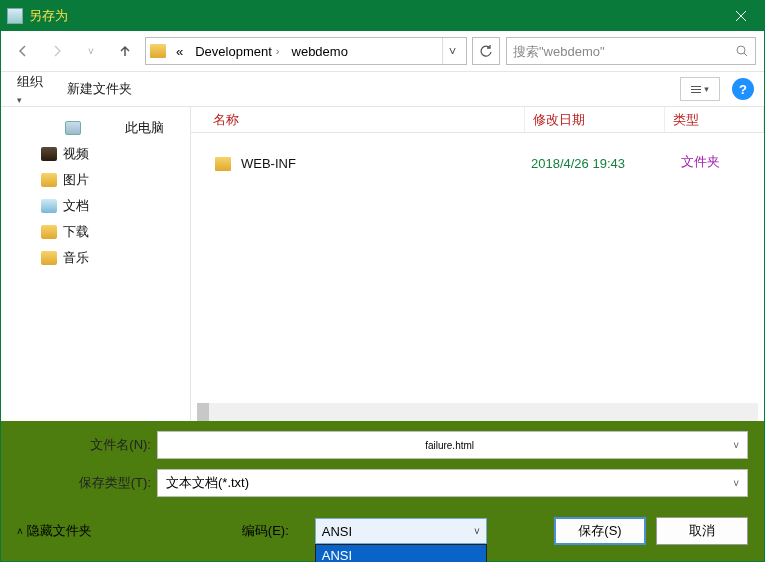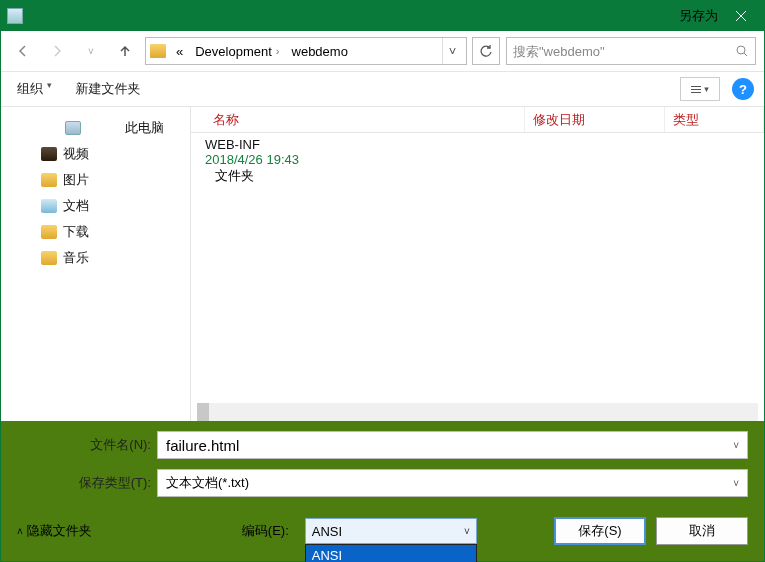--- a/index.html
+++ b/index.html
@@ -1,38 +1,38 @@
 <!DOCTYPE html>
 <html><head>
 <meta charset="utf-8">
 <style>
 * { box-sizing: border-box; margin: 0; padding: 0; font-family: "Microsoft YaHei", "Segoe UI", sans-serif; font-size: 13px; }
 html, body { width: 765px; height: 562px; overflow: hidden; background: #fff; }
 .dialog { width: 765px; height: 562px; border: 1px solid #0a7a3a; display: flex; flex-direction: column; background: #fff; }
 
 .titlebar { height: 30px; background: #0a7a3a; color: #fff; display: flex; align-items: center; padding-left: 6px; }
 .titlebar .icon { width: 16px; height: 16px; background: linear-gradient(#d9e9f7, #9cc); border: 1px solid #7aa; margin-right: 6px; }
-.titlebar .title { flex: 1; color: #000000; text-align: right; }
+.titlebar .title { flex: 1; color: #fde047; }
 .titlebar .winbtn { width: 46px; height: 30px; display: flex; align-items: center; justify-content: center; }
 .titlebar .winbtn svg { stroke: #fff; stroke-width: 1; }
 
 .navrow { height: 40px; display: flex; align-items: center; padding: 6px 8px; gap: 6px; background: #fff; }
 .navbtn { width: 28px; height: 28px; display: flex; align-items: center; justify-content: center; color: #666; }
 .breadcrumb { flex: 1; height: 28px; border: 1px solid #bcbcbc; display: flex; align-items: center; padding: 0 4px; background: #fff; }
 .folder-icon { width: 16px; height: 14px; background: linear-gradient(#f7d36a, #e0a830); border-radius: 1px; margin-right: 4px; }
 .crumb { padding: 0 6px; display: flex; align-items: center; gap: 4px; }
 .crumb .chev { color: #777; font-size: 11px; }
 .bcdrop { width: 20px; height: 26px; border-left: 1px solid #ddd; display: flex; align-items: center; justify-content: center; color: #555; }
 .refresh { width: 28px; height: 28px; border: 1px solid #bcbcbc; display: flex; align-items: center; justify-content: center; margin-left: -1px; }
 .searchbox { width: 250px; height: 28px; border: 1px solid #bcbcbc; display: flex; align-items: center; padding: 0 6px; color: #888; }
 .searchbox input { border: none; outline: none; flex: 1; color: #888; font-size: 13px; }
 .searchbox input::placeholder { color: #888; }
 
 .toolbar { height: 36px; border-top: 1px solid #e5e5e5; border-bottom: 1px solid #e5e5e5; background: #fff; display: flex; align-items: center; padding: 0 10px; gap: 12px; }
-.toolbar .tbtn { display: flex; align-items: flex-start; gap: 4px; color: #1a1a1a; padding: 2px 6px; }
+.toolbar .tbtn { display: flex; align-items: flex-start; gap: 4px; color: #1a1a1a; padding: 2px 6px; flex-direction: column; }
 .toolbar .tbtn .dd { font-size: 9px; color: #555; }
 .toolbar .spacer { flex: 1; }
 .viewbtn { width: 40px; height: 24px; border: 1px solid #ccc; display: flex; align-items: center; justify-content: center; gap: 3px; padding: 0 4px; }
 .viewbtn .lines { display: flex; flex-direction: column; gap: 2px; }
 .viewbtn .lines span { width: 10px; height: 1px; background: #555; }
 .helpbtn { width: 22px; height: 22px; border-radius: 50%; background: #1e90ff; color: #fff; display: flex; align-items: center; justify-content: center; font-weight: bold; font-size: 13px; }
 
 .midsection { flex: 1; display: flex; overflow: hidden; }
 .sidebar { width: 190px; border-right: 1px solid #e5e5e5; padding-top: 8px; overflow: hidden; }
 .side-item { display: flex; align-items: center; height: 26px; padding-left: 24px; gap: 6px; }
@@ -41,40 +41,40 @@
 .side-item .ic { width: 16px; height: 14px; background: #4a90d9; border-radius: 2px; }
 .side-item.root .ic { background: linear-gradient(#cde, #9bc); border: 1px solid #7aa; }
 .side-item .lbl { color: #111; }
 
 .filepane { flex: 1; display: flex; flex-direction: column; position: relative; }
 .colheads { display: flex; height: 26px; border-bottom: 1px solid #e5e5e5; padding-left: 14px; }
 .colheads .ch { display: flex; align-items: center; color: #b91c1c; padding: 0 8px; border-right: 1px solid #eee; }
 .ch-name { width: 320px; }
 .ch-date { width: 140px; }
 .ch-type { flex: 1; }
-.filerow { display: flex; align-items: flex-start; height: 26px; padding-left: 14px; margin-top: 4px; flex-direction: column; }
+.filerow { display: flex; align-items: flex-end; height: 26px; padding-left: 14px; margin-top: 12px; }
 .filerow .folder-icon { margin-left: 10px; margin-right: 10px; }
 .filerow .fname { width: 290px; color: #111; }
 .filerow .fdate { width: 140px; color: #15803d; }
-.filerow .ftype { color: #000000; padding-left: 10px; }
+.filerow .ftype { color: #a21caf; padding-left: 10px; }
 .rowscroll { position: absolute; bottom: 0; left: 6px; right: 6px; height: 18px; background: #f0f0f0; }
 .rowscroll .thumb { height: 100%; width: 12px; background: #c8c8c8; }
 
 .bottompanel { background: #4d7c0f; padding: 10px 16px 8px 16px; }
 .formrow { display: flex; align-items: center; margin-bottom: 10px; }
 .formrow .lbl { width: 140px; text-align: right; padding-right: 6px; color: #222; }
 .combo { flex: 1; height: 28px; border: 1px solid #bcbcbc; background: #fff; display: flex; align-items: center; padding: 0 8px; position: relative; }
-.combo input { border: none; outline: none; flex: 1; font-size: 15px; }
+.combo input { border: none; outline: none; flex: 1; font-size: 10px; text-align: center; }
 .combo .dd { color: #555; font-size: 10px; }
 .actions { display: flex; align-items: center; margin-top: 20px; margin-bottom: 8px; gap: 10px; position: relative; }
 .actions .hid { display: flex; align-items: center; gap: 4px; cursor: default; }
 .actions .caret { font-size: 10px; }
 .actions .spacer2 { flex: 0 0 130px; }
 .actions .enclbl { padding-right: 6px; }
-.encoding { position: relative; }
+.encoding { position: relative; margin-left: 10px; }
 .encoding .combo2 { width: 172px; height: 26px; border: 1px solid #7aa9d6; background: #eaf3fb; display: flex; align-items: center; padding: 0 6px; }
 .encoding .combo2 .dd { font-size: 10px; color: #333; margin-left: auto; }
 .dropdown { position: absolute; top: 26px; left: 0; width: 172px; background: #fff; border: 1px solid #222; z-index: 10; }
 .dropdown .opt { height: 20px; display: flex; align-items: center; padding: 0 6px; color: #111; }
 .dropdown .opt.sel { background: #0a64c8; color: #fff; }
 .btn { width: 92px; height: 28px; border: 1px solid #999; background: #fdfdfd; display: flex; align-items: center; justify-content: center; }
 .btn.primary { border: 2px solid #4a90d9; }
 </style>
 </head>
 <body>

